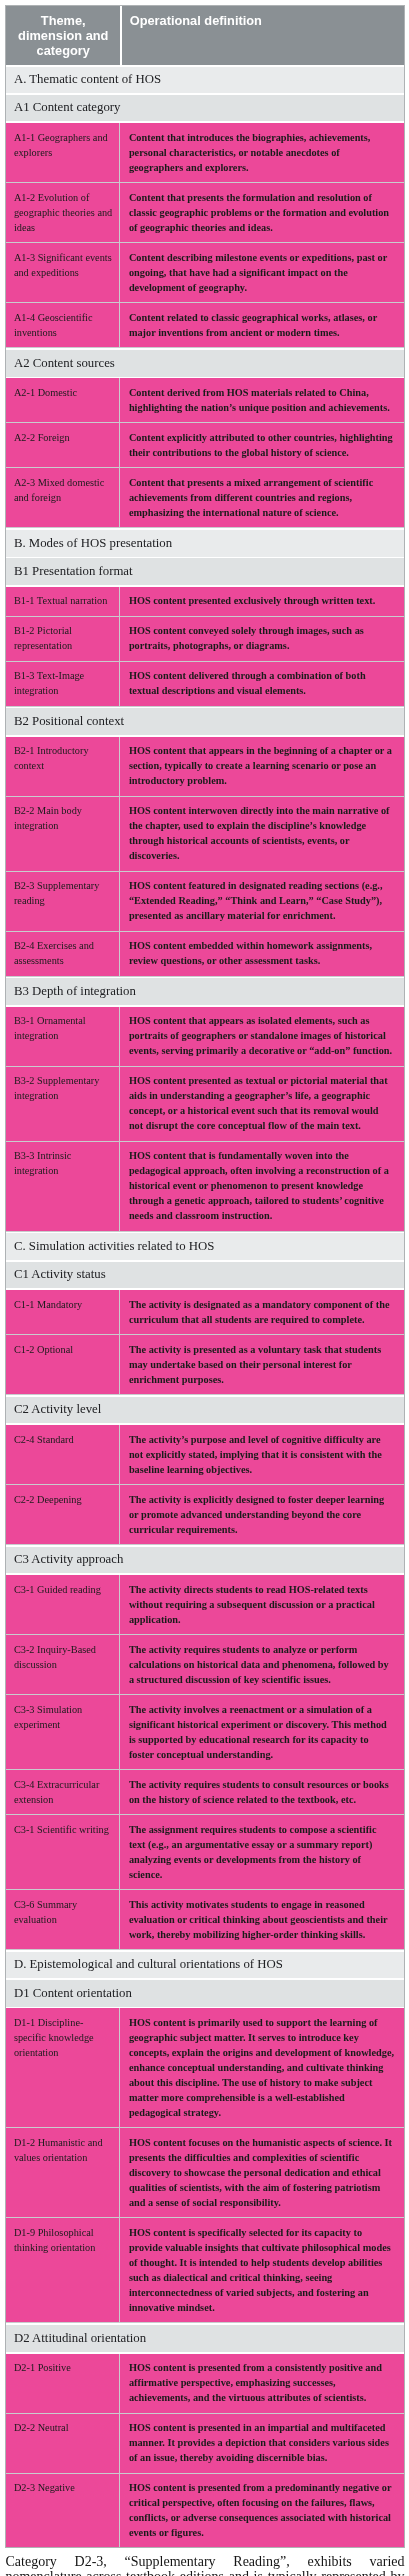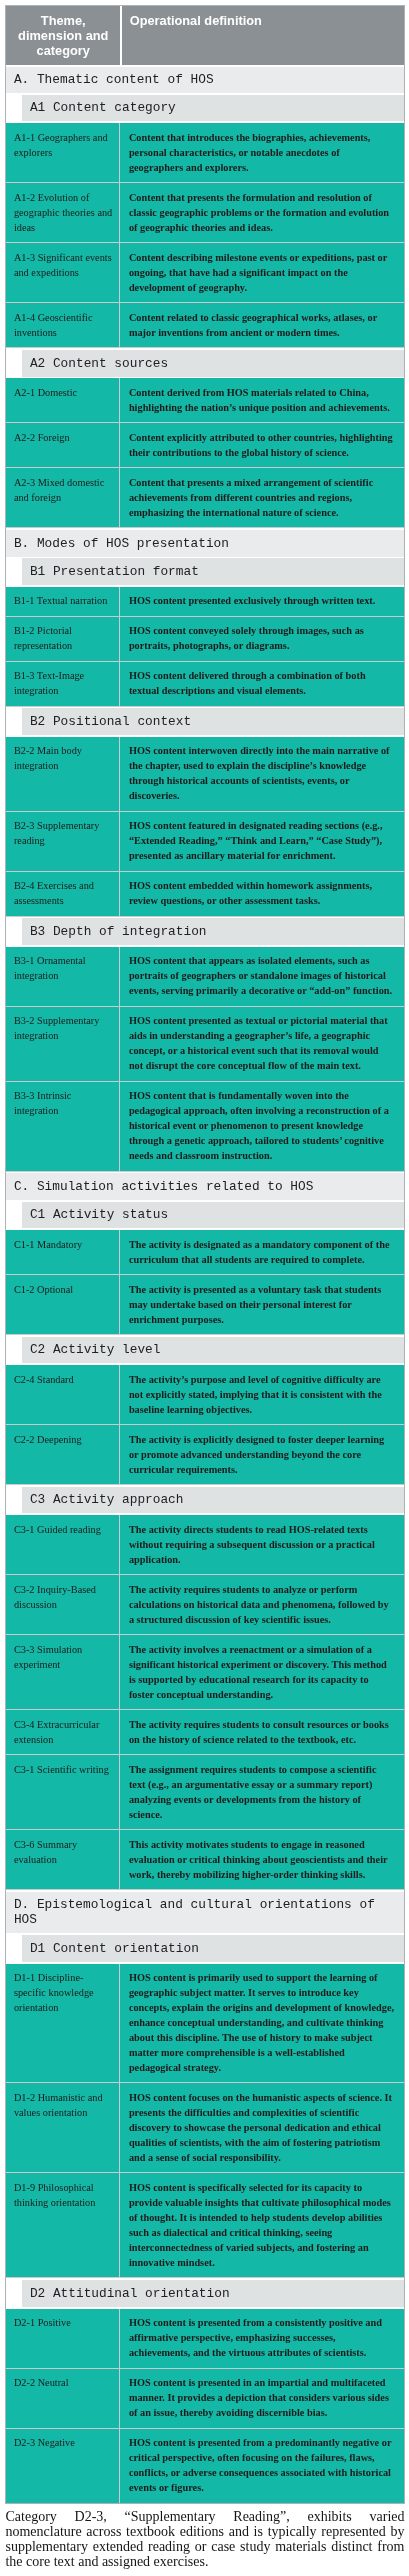--- a/index.html
+++ b/index.html
@@ -32,34 +32,34 @@
     font-weight:700;
     font-size:12.8px;
     line-height:15px;
     padding:6.7px 7.3px 7.3px 8px;
     box-sizing:border-box;
   }
   .header-cell.left{width:114px;flex:0 0 114px;text-align:center;}
   .header-cell.right{flex:1;}
   
   .theme-row,.dimension-row{
-    font-family:Liberation Mono, monospace;
+    font-family:Liberation Serif, serif;
     font-size:12.8px;
     line-height:15px;
     color:#202124;
     padding:5.5px 7.3px 6px 8px;
     margin:1.8px 0;
   }
   .theme-row{background:var(--theme-bg);}
-  .dimension-row{background:var(--dim-bg);margin-left:16px;}
+  .dimension-row{background:var(--dim-bg);}
   .tbl > .theme-row:first-of-type{margin-top:0;}
   
   .category-row{
     display:flex;
-    background:#14b8a6;
+    background:#ec4899;
     border-bottom:0.6px solid var(--line);
   }
   .category-row:last-child{border-bottom:none;}
   .cell{
     font-family:"Liberation Serif","DejaVu Serif",serif;
     font-size:10.3px;
     line-height:15px;
     box-sizing:border-box;
     padding:6.7px 4.9px 7.3px 8px;
   }
@@ -129,20 +129,24 @@
       <div class="category-row">
         <div class="cell left">B1-2 Pictorial representation</div>
         <div class="cell right">HOS content conveyed solely through images, such as portraits, photographs, or diagrams.</div>
       </div>
       <div class="category-row">
         <div class="cell left">B1-3 Text-Image integration</div>
         <div class="cell right">HOS content delivered through a combination of both textual descriptions and visual elements.</div>
       </div>
       <div class="dimension-row">B2 Positional context</div>
       <div class="category-row">
+        <div class="cell left">B2-1 Introductory context</div>
+        <div class="cell right">HOS content that appears in the beginning of a chapter or a section, typically to create a learning scenario or pose an introductory problem.</div>
+      </div>
+      <div class="category-row">
         <div class="cell left">B2-2 Main body integration</div>
         <div class="cell right">HOS content interwoven directly into the main narrative of the chapter, used to explain the discipline’s knowledge through historical accounts of scientists, events, or discoveries.</div>
       </div>
       <div class="category-row">
         <div class="cell left">B2-3 Supplementary reading</div>
         <div class="cell right">HOS content featured in designated reading sections (e.g., “Extended Reading,” “Think and Learn,” “Case Study”), presented as ancillary material for enrichment.</div>
       </div>
       <div class="category-row">
         <div class="cell left">B2-4 Exercises and assessments</div>
         <div class="cell right">HOS content embedded within homework assignments, review questions, or other assessment tasks.</div>

